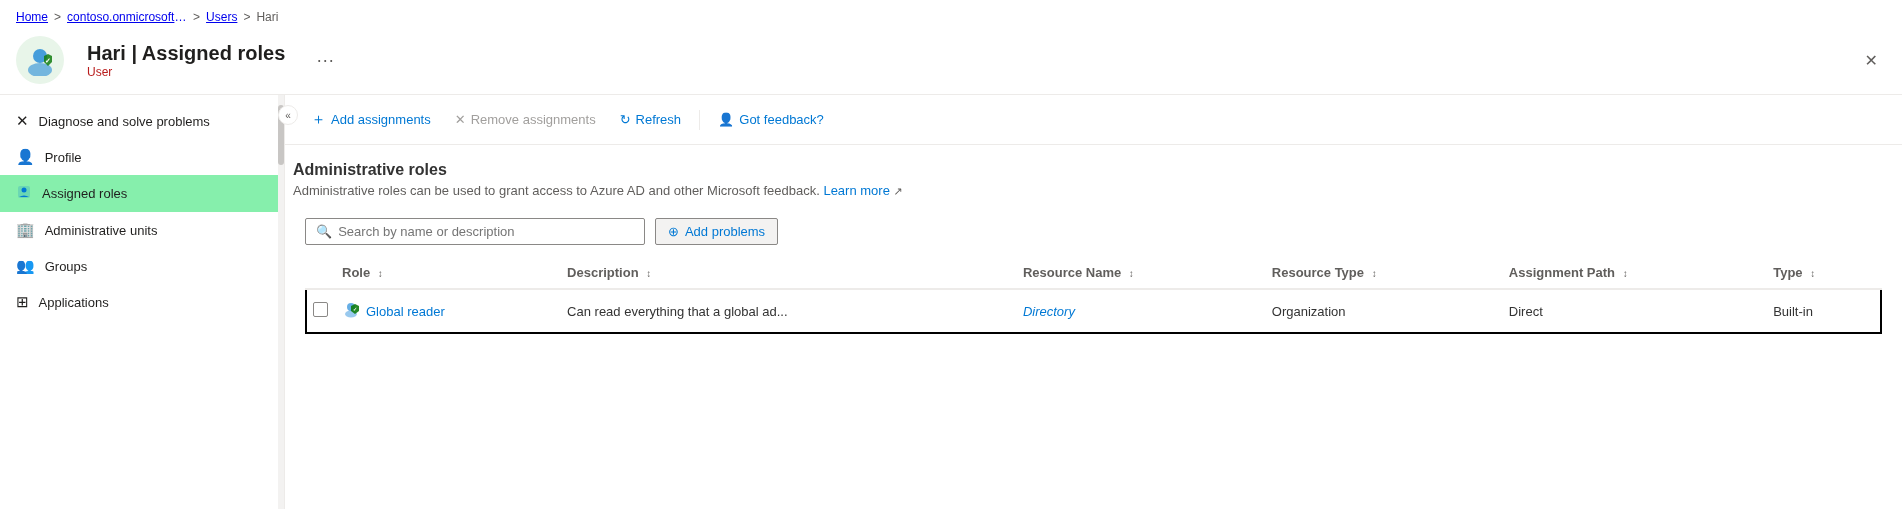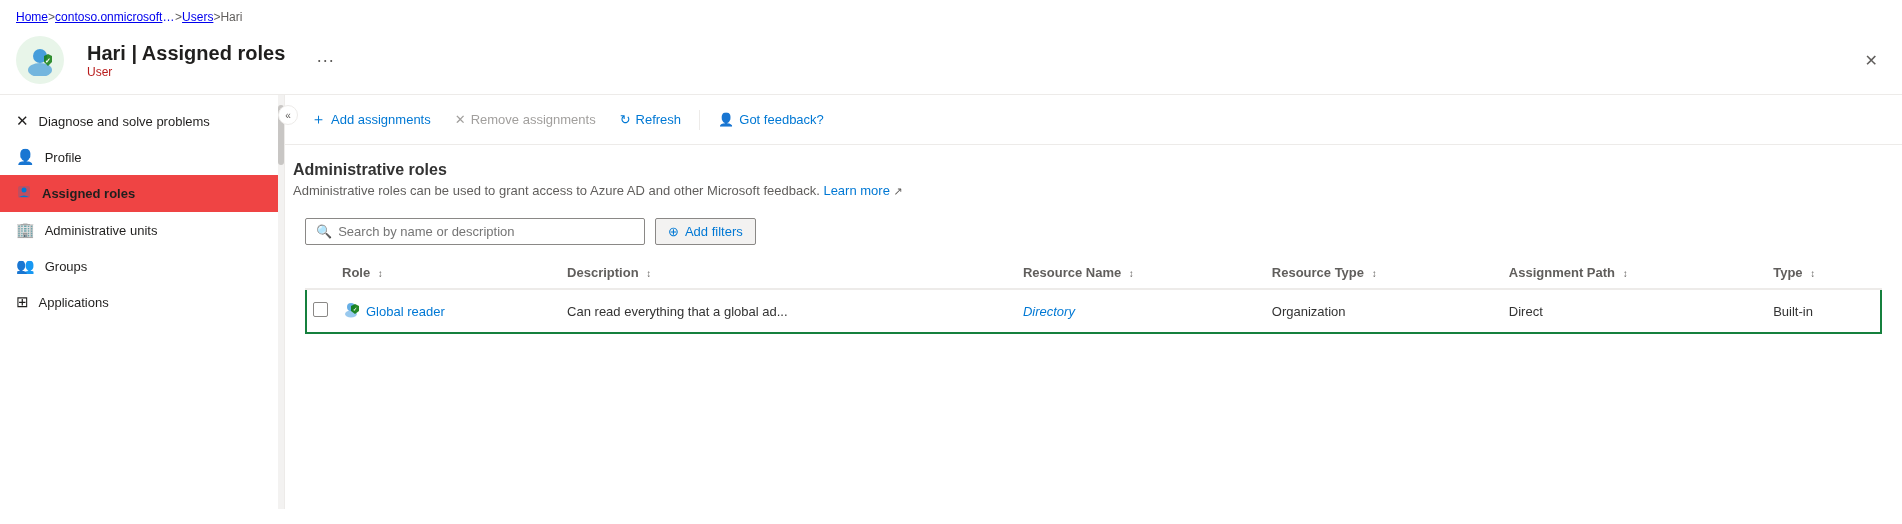--- a/index.html
+++ b/index.html
@@ -1,20 +1,20 @@
 <!DOCTYPE html>
 <html><head>
   <meta charset="utf-8">
   <style>
     * { box-sizing: border-box; margin: 0; padding: 0; }
     body { font-family: 'Segoe UI', sans-serif; font-size: 13px; color: #333; background: #fff; overflow: hidden; }
 
     
     .breadcrumb {
-      display: flex; align-items: center; 
+      display: flex; align-items: center; gap: 6px;
       padding: 10px 16px 6px 16px;
       font-size: 12px; color: #0078d4;
     }
     .breadcrumb span { color: #605e5c; }
     .breadcrumb-sep { color: #605e5c; }
 
     
     .page-header {
       display: flex; align-items: center; gap: 23px;
       padding: 6px 16px 10px 16px;
@@ -55,21 +55,21 @@
       position: absolute; left: 278px; top: 0; bottom: 0;
     }
     .scrollbar-thumb {
       width: 6px; height: 60px; background: #c8c6c4; border-radius: 3px;
       margin-top: 10px;
     }
     .sidebar-item {
       display: flex; align-items: center; gap: 10px;
       padding: 9px 16px; cursor: pointer; font-size: 13px; color: #201f1e;
     }
-    .sidebar-item.active { background: #ef4444; font-weight: 700; }
+    .sidebar-item.active { background: #86efac; font-weight: 400; }
     .sidebar-icon { font-size: 15px; }
     .sidebar-section-label { font-size: 12px; font-weight: 600; color: #605e5c; padding: 8px 16px 4px; text-transform: uppercase; letter-spacing: 0.5px; }
 
     
     .content {
       flex: 1; overflow: hidden;
       display: flex; flex-direction: column;
     }
 
     
@@ -115,21 +115,21 @@
     
     .table-container { padding: 0 20px; overflow: auto; }
     table { width: 100%; border-collapse: collapse; font-size: 13px; }
     thead tr th {
       text-align: left; padding: 8px 10px 8px 6px;
       border-bottom: 2px solid #edebe9;
       font-weight: 600; color: #605e5c; white-space: nowrap;
     }
     .sort-icon { font-size: 10px; margin-left: 4px; color: #605e5c; }
     tbody tr { border: 2px solid transparent; }
-    tbody tr.highlighted { border: 2px solid #15803d; }
+    tbody tr.highlighted { border: 2px solid #000000; }
     tbody tr td { padding: 10px 6px; vertical-align: middle; }
     .checkbox-cell { width: 30px; }
     .checkbox { width: 15px; height: 15px; border: 1px solid #8a8886; border-radius: 2px; display: inline-block; }
     .role-link { color: #0078d4; text-decoration: none; display: flex; align-items: center; gap: 6px; }
     .role-icon { font-size: 16px; }
     .resource-link { color: #0078d4; text-decoration: none; font-style: italic; }
   </style>
 </head>
 <body>
 
@@ -238,21 +238,21 @@
       </p>
     </div>
 
     <div class="search-filter-row">
       <div class="search-box">
         <span style="color:#605e5c;">🔍</span>
         <input type="text" placeholder="Search by name or description" style="">
       </div>
       <button class="filter-btn">
         <span>⊕</span>
-        <span>Add filters</span>
+        <span>Add problems</span>
       </button>
     </div>
 
     <div class="table-container">
       <table>
         <thead>
           <tr>
             <th style="width:30px;"></th>
             <th>
               <span>Role</span>

